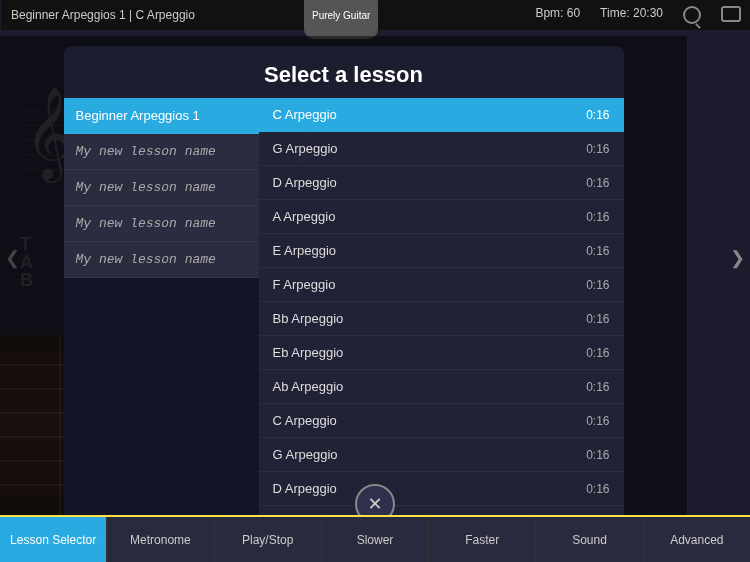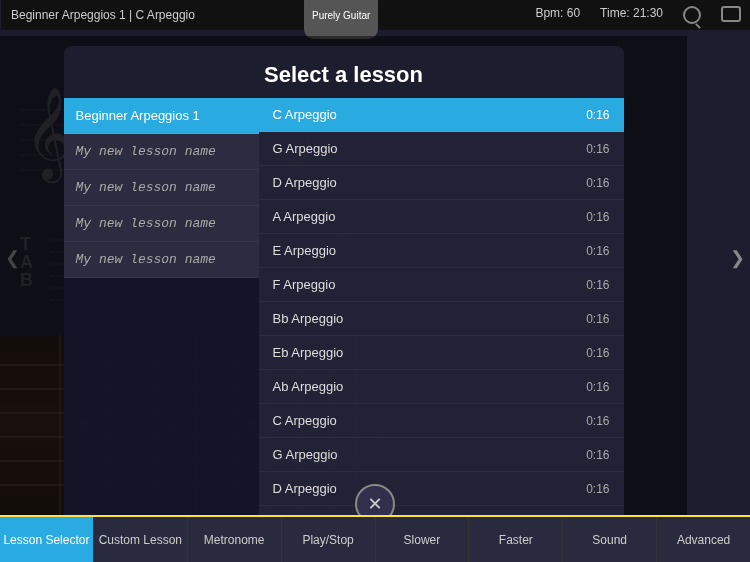--- a/index.html
+++ b/index.html
@@ -293,21 +293,21 @@
 </head>
 <body>
 
 <div class="title-bar">
   <span class="title-bar-title">Beginner Arpeggios 1 | C Arpeggio</span>
   <div class="title-bar-logo">
     <span class="logo-badge">Purely Guitar</span>
   </div>
   <div class="title-bar-right">
     <span>Bpm: 60</span>
-    <span>Time: 21:30</span>
+    <span>Time: 20:30</span>
     <span class="icon-search"></span>
     <span class="icon-chat"></span>
   </div>
 </div>
 
 <div class="bg-area">
 
   <svg class="bg-notation" viewBox="0 0 380 320">
 
     <g stroke="#555" stroke-width="1" opacity="0.6">
@@ -463,20 +463,19 @@
 </div>
 
 <div class="close-btn-area">
   <div class="close-btn">
     <span>✕</span>
   </div>
 </div>
 
 <div class="toolbar" id="toolbar-container">
 <button class="toolbar-btn active">Lesson Selector</button>
-    <button class="toolbar-btn">Custom Lesson</button>
     <button class="toolbar-btn">Metronome</button>
     <button class="toolbar-btn">Play/Stop</button>
     <button class="toolbar-btn">Slower</button>
     <button class="toolbar-btn">Faster</button>
     <button class="toolbar-btn">Sound</button>
     <button class="toolbar-btn">Advanced</button>
   </div>
 
 </body></html>

